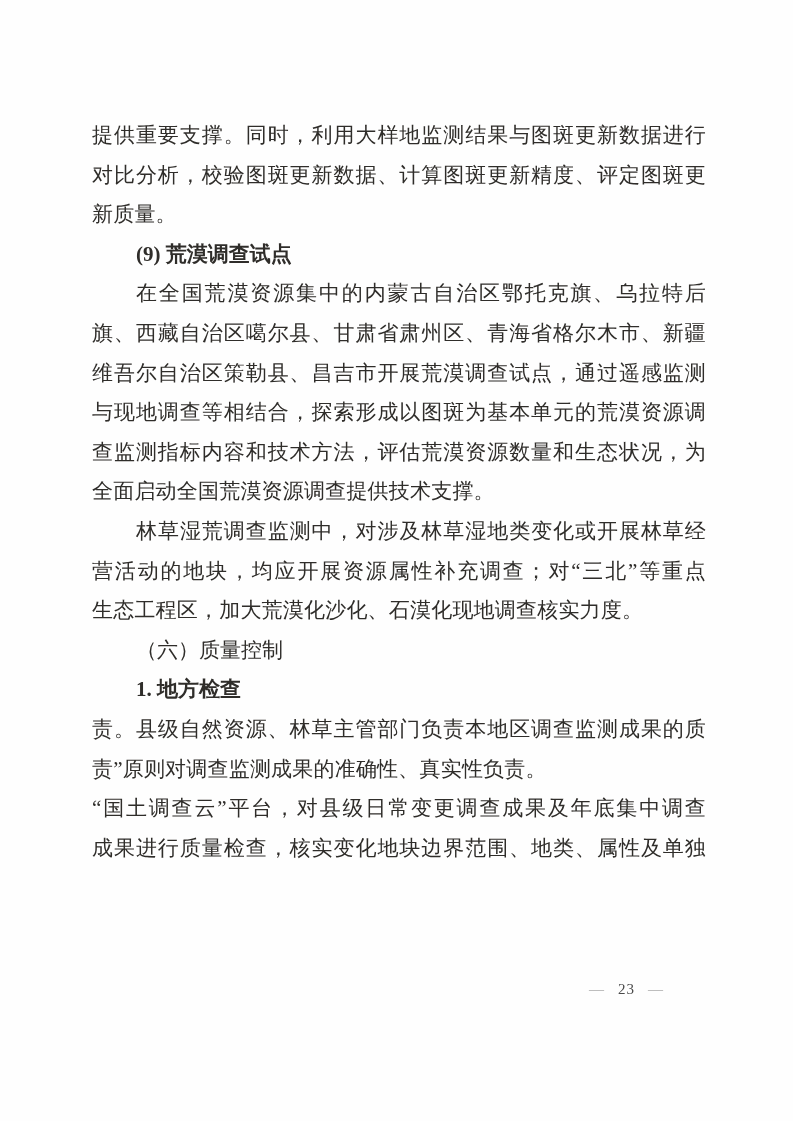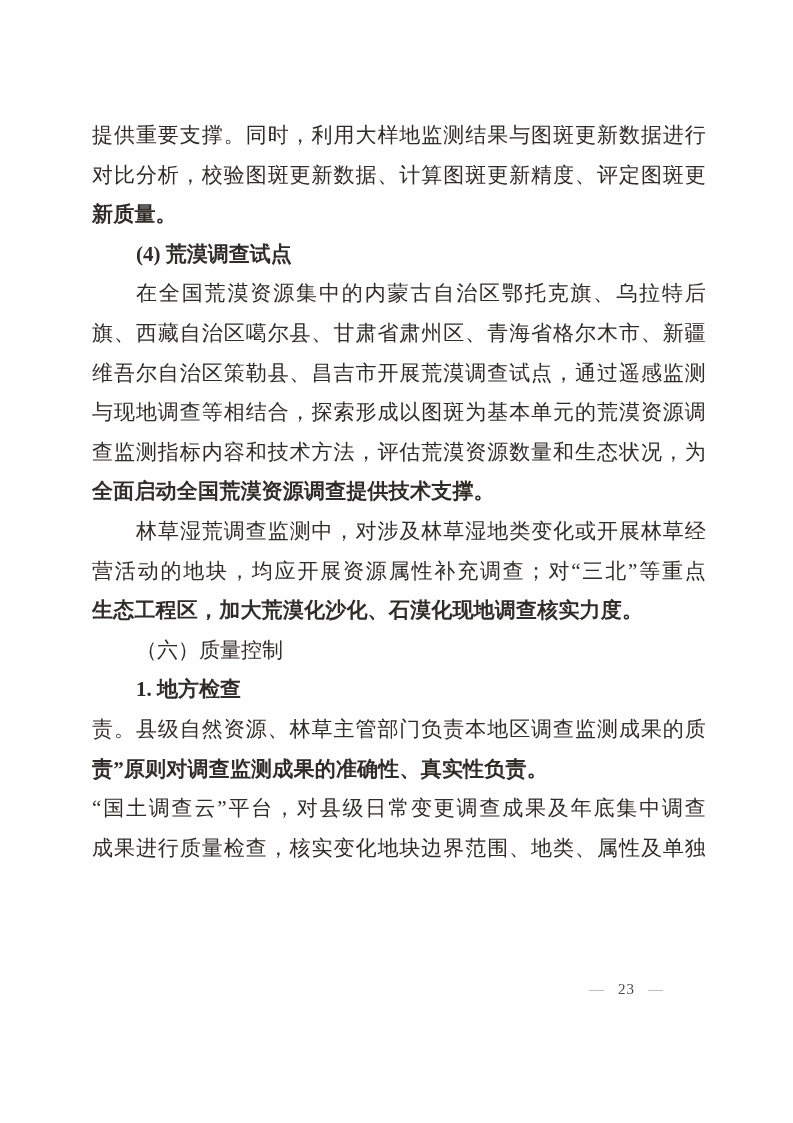--- a/index.html
+++ b/index.html
@@ -31,21 +31,20 @@
     text-align-last: justify;
     letter-spacing: 0.2px;
   }
   .line.first {
     text-indent: 44px;
     font-family: Liberation Serif, serif;
   }
   .line.end {
     text-align: left;
     text-align-last: left;
-    font-weight: bold;
   }
   .heading {
     height: 39.6px;
     overflow: hidden;
     padding-left: 44px;
     text-align: left;
     text-align-last: left;
   }
   .heading.bold {
     font-weight: 700;
@@ -72,21 +71,21 @@
   }
 </style>
 </head>
 <body>
 
 <div class="page">
   <div class="content" id="doc-body">
       <div class="line">提供重要支撑。同时，利用大样地监测结果与图斑更新数据进行</div>
       <div class="line">对比分析，校验图斑更新数据、计算图斑更新精度、评定图斑更</div>
       <div class="line end">新质量。</div>
-      <div class="heading bold">(4) 荒漠调查试点</div>
+      <div class="heading bold">(9) 荒漠调查试点</div>
       <div class="line first">在全国荒漠资源集中的内蒙古自治区鄂托克旗、乌拉特后</div>
       <div class="line">旗、西藏自治区噶尔县、甘肃省肃州区、青海省格尔木市、新疆</div>
       <div class="line">维吾尔自治区策勒县、昌吉市开展荒漠调查试点，通过遥感监测</div>
       <div class="line">与现地调查等相结合，探索形成以图斑为基本单元的荒漠资源调</div>
       <div class="line">查监测指标内容和技术方法，评估荒漠资源数量和生态状况，为</div>
       <div class="line end">全面启动全国荒漠资源调查提供技术支撑。</div>
       <div class="line first">林草湿荒调查监测中，对涉及林草湿地类变化或开展林草经</div>
       <div class="line">营活动的地块，均应开展资源属性补充调查；对“三北”等重点</div>
       <div class="line end">生态工程区，加大荒漠化沙化、石漠化现地调查核实力度。</div>
       <div class="heading kaiti">（六）质量控制</div>

